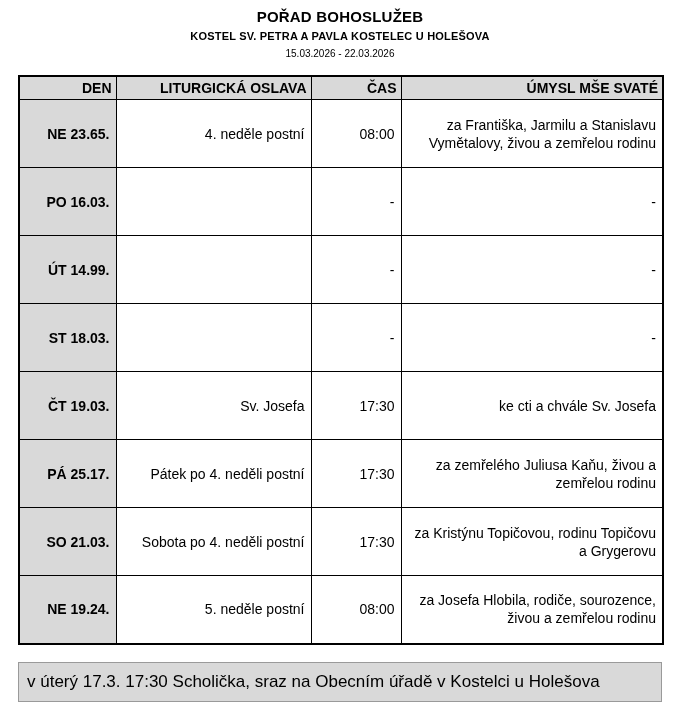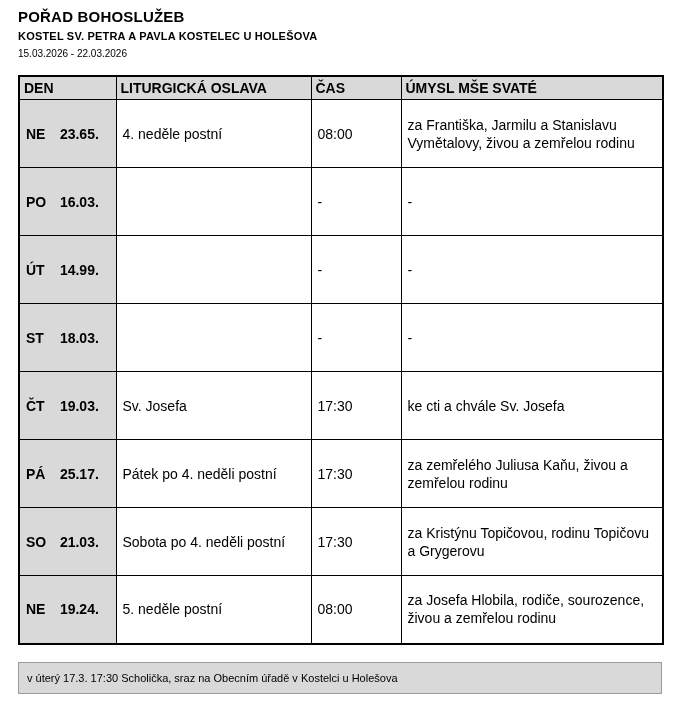--- a/index.html
+++ b/index.html
@@ -7,21 +7,21 @@
   body {
     width: 680px;
     height: 727px;
     font-family: "Liberation Sans", sans-serif;
     color: #000;
   }
   .page {
     width: 680px;
     padding: 8px 18px 16px 18px;
   }
-  .titles { text-align: left; }
+  .titles { text-align: center; }
   .title-main {
     font-size: 15px;
     font-weight: bold;
     letter-spacing: 0.2px;
   }
   .title-sub {
     font-size: 11px;
     font-weight: bold;
     margin-top: 5px;
     letter-spacing: 0.2px;
@@ -34,21 +34,21 @@
     border-collapse: collapse;
     width: 644px;
     margin-top: 16px;
     border: 2px solid #000;
     table-layout: fixed;
   }
   table.schedule th,
   table.schedule td {
     border: 1px solid #000;
     font-size: 14px;
-    text-align: left;
+    text-align: right;
     vertical-align: middle;
     padding: 3px 6px;
     line-height: 1.3;
     overflow: hidden;
   }
   table.schedule th {
     background: #d9d9d9;
     font-weight: bold;
     height: 22px;
     padding: 2px 4px;
@@ -67,21 +67,21 @@
   td.day-cell .day-abbr {
     display: inline-block;
     min-width: 30px;
   }
   .footer-note {
     margin-top: 17px;
     width: 644px;
     background: #d9d9d9;
     border: 1px solid #9a9a9a;
     padding: 9px 8px;
-    font-size: 11px;
+    font-size: 17px;
   }
 </style>
 </head>
 <body>
 
 <div class="page">
 
   <div class="titles">
     <div class="title-main">POŘAD BOHOSLUŽEB</div>
     <div class="title-sub">KOSTEL SV. PETRA A PAVLA KOSTELEC U HOLEŠOVA</div>

